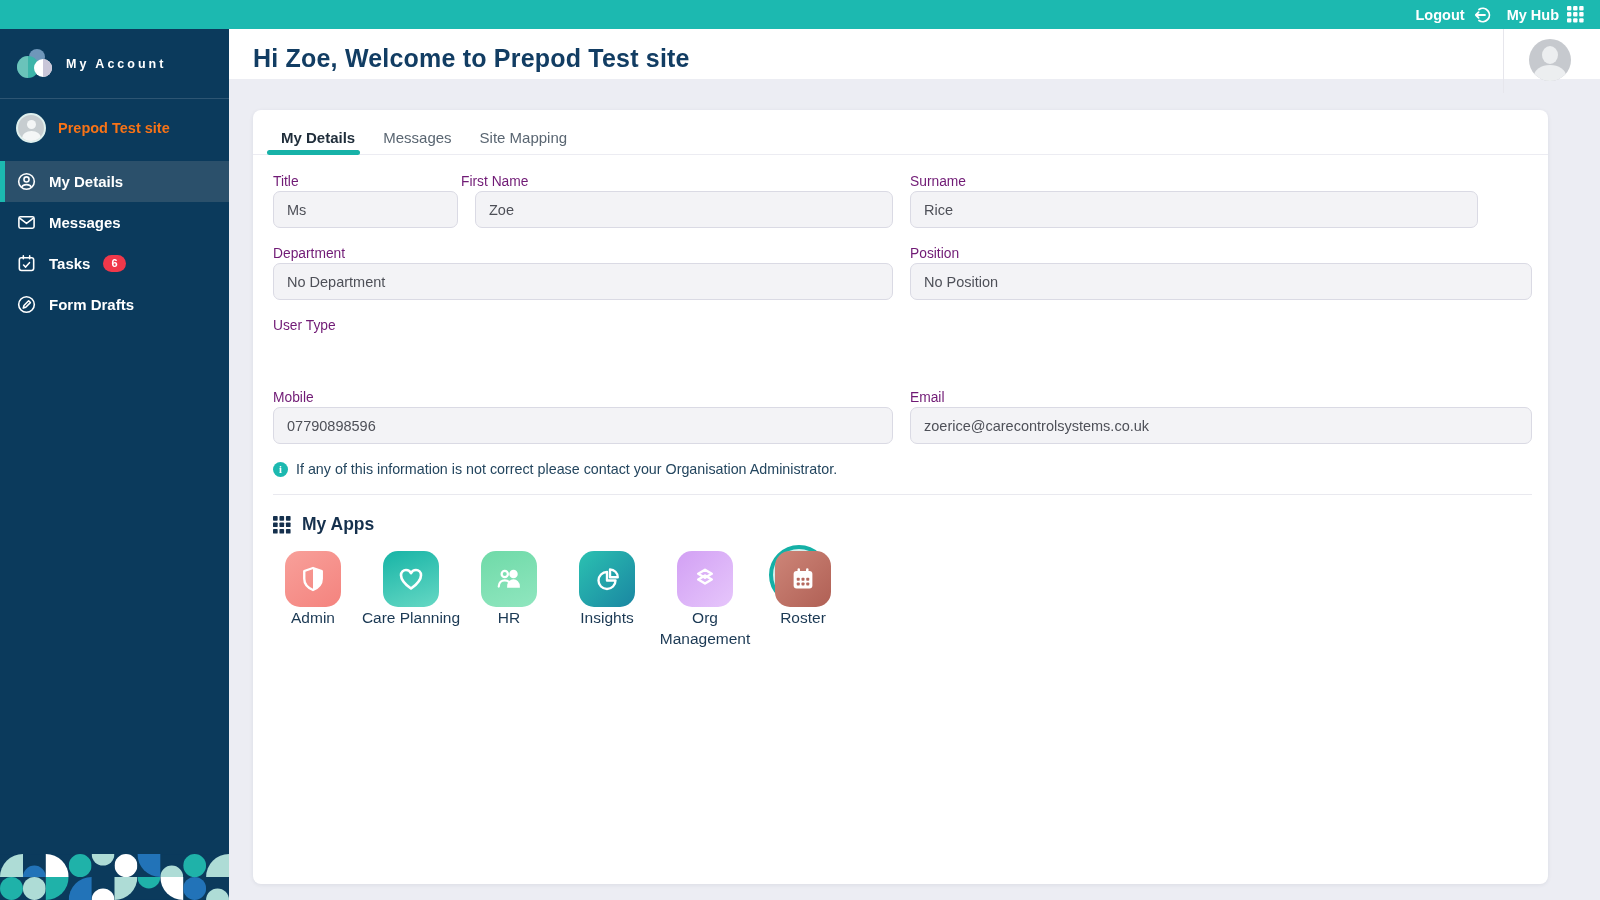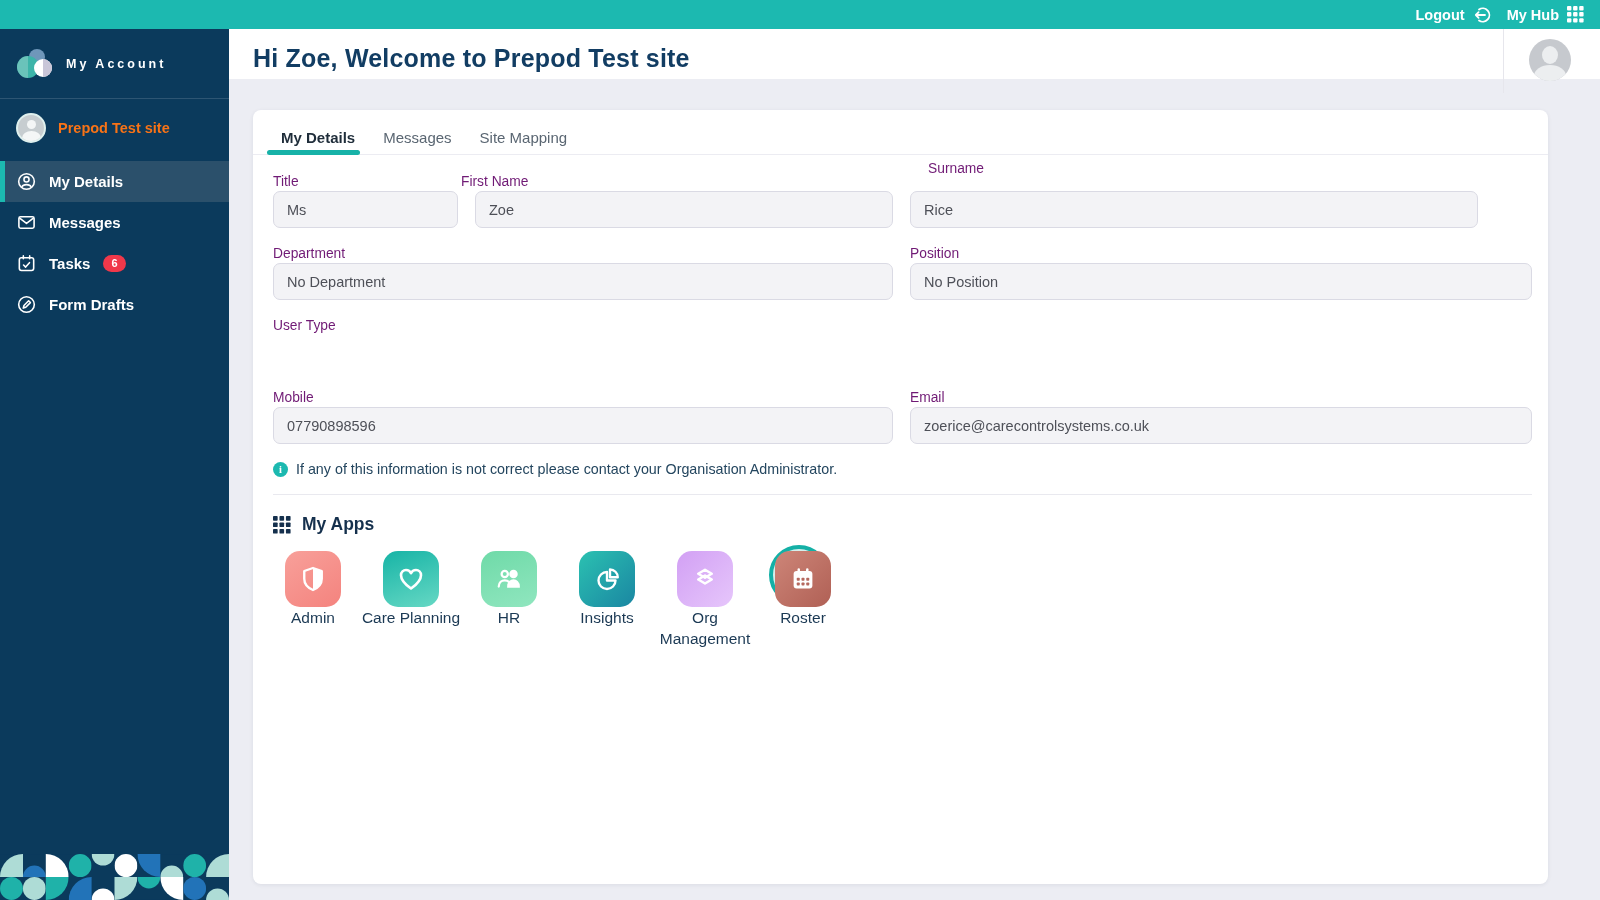--- a/index.html
+++ b/index.html
@@ -260,21 +260,21 @@
     <div class="tab">Messages</div>
     <div class="tab">Site Mapping</div>
   </div>
   <div class="tab-indicator"></div>
   <div class="tab-line"></div>
 
   <div class="field-label" style="left:20px; top:64px;">Title</div>
   <input class="field-input" style="left: 20px; top: 81px; width: 185px;" value="Ms">
   <div class="field-label" style="left:208px; top:64px;">First Name</div>
   <input class="field-input" style="left: 222px; top: 81px; width: 418px;" value="Zoe">
-  <div class="field-label" style="left:657px; top:51px;margin-left:18px;">Surname</div>
+  <div class="field-label" style="left:657px; top:64px;">Surname</div>
   <input class="field-input" style="left: 657px; top: 81px; width: 568px;" value="Rice">
 
   <div class="field-label" style="left:20px; top:136px;">Department</div>
   <input class="field-input" style="left: 20px; top: 153px; width: 620px;" value="No Department">
   <div class="field-label" style="left:657px; top:136px;">Position</div>
   <input class="field-input" style="left: 657px; top: 153px; width: 622px;" value="No Position">
 
   <div class="field-label" style="left:20px; top:208px;">User Type</div>
 
   <div class="field-label" style="left:20px; top:280px;">Mobile</div>

